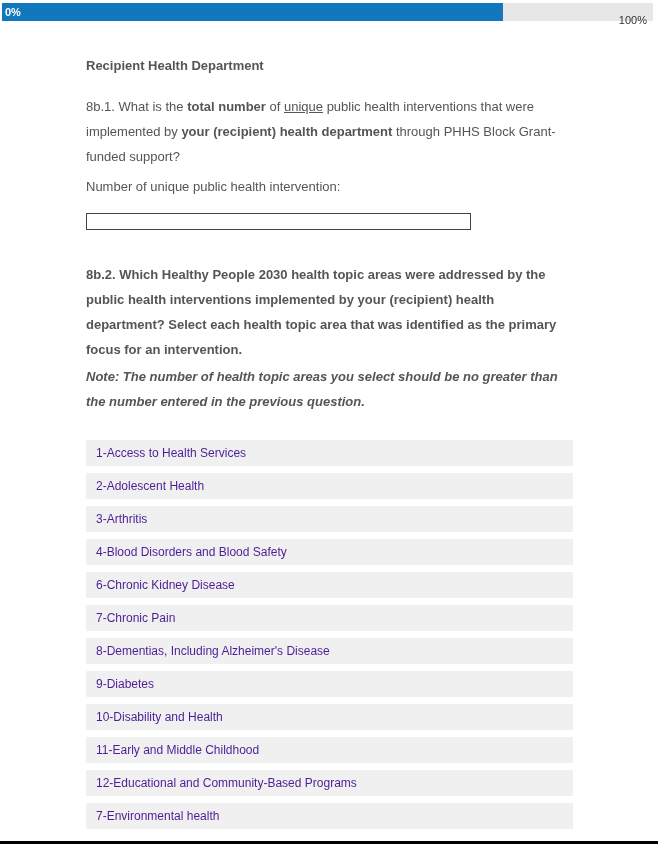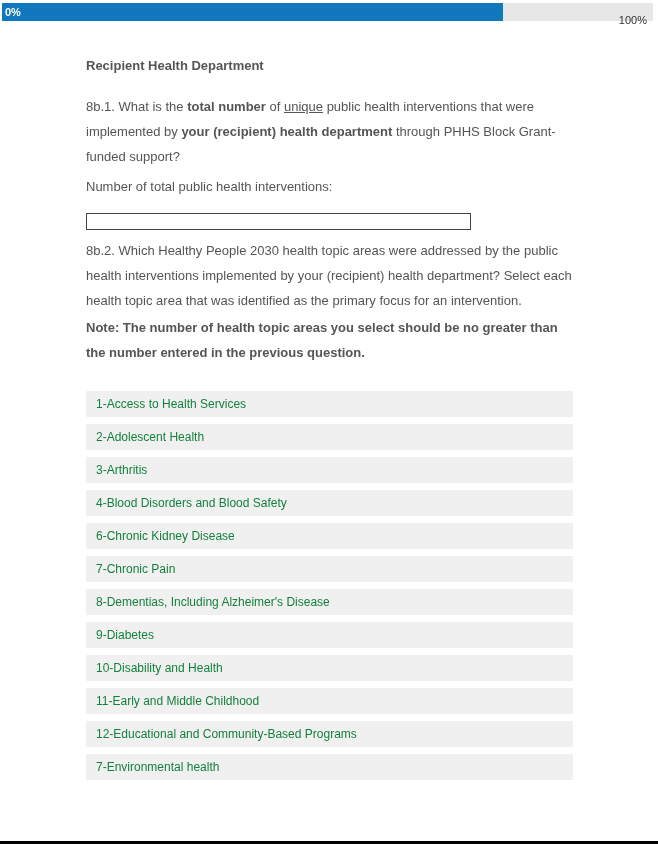--- a/index.html
+++ b/index.html
@@ -49,33 +49,33 @@
     display: block;
     margin-top: 14px;
     width: 385px; height: 17px;
     border: 1px solid #444;
     background: #fff;
     font-family: "Liberation Sans", sans-serif;
     font-size: 12px; color: #555;
     padding: 0 4px;
     border-radius: 0;
   }
-  .q2-text { margin-top: 8px; }
-  .note-text { margin-top: 2px; font-weight: bold; }
+  .q2-text { margin-top: 32px; font-weight: bold; }
+  .note-text { margin-top: 2px; font-weight: bold; font-style: italic; }
   
   .topic-list { margin-top: 26px; list-style: none; }
   .topic-item {
     width: 487px; height: 26px;
     line-height: 26px;
     margin-bottom: 7px;
     background: #f0f0f0;
     border-radius: 0;
     padding-left: 10px;
     font-size: 12px;
-    color: #15803d;
+    color: #4c1d95;
     cursor: pointer;
     overflow: hidden;
     white-space: nowrap;
   }
 </style>
 </head>
 <body>
 
 <div class="page">
 
@@ -85,21 +85,21 @@
     </div>
     <span class="progress-end-label">100%</span>
   </div>
 
   <div class="content">
 
     <h2 class="section-title">Recipient Health Department</h2>
 
     <p class="q1-text"><span>8b.1. What is the </span><b>total number</b><span> of </span><u>unique</u><span> public health interventions that were implemented by </span><b>your (recipient) health department</b><span> through PHHS Block Grant-funded support?</span></p>
 
-    <p class="input-label">Number of total public health interventions:</p>
+    <p class="input-label">Number of unique public health intervention:</p>
 
     <input type="text" class="number-input" value="" style="">
 
     <p class="q2-text">8b.2. Which Healthy People 2030 health topic areas were addressed by the public health interventions implemented by your (recipient) health department? Select each health topic area that was identified as the primary focus for an intervention.</p>
 
     <p class="note-text">Note: The number of health topic areas you select should be no greater than the number entered in the previous question.</p>
 
     <ul class="topic-list">
       <li class="topic-item">1-Access to Health Services</li>
       <li class="topic-item">2-Adolescent Health</li>

